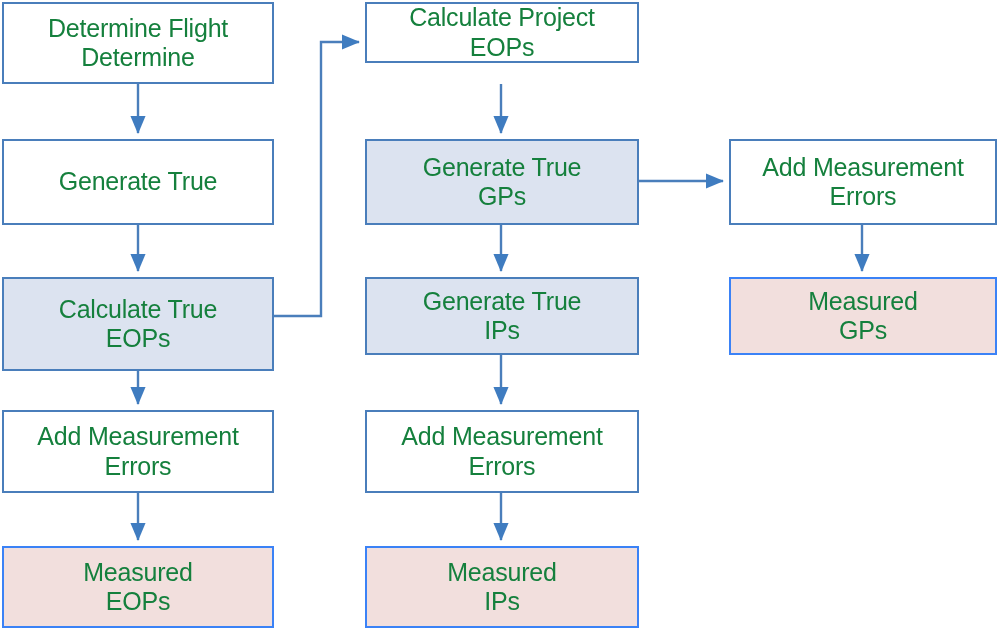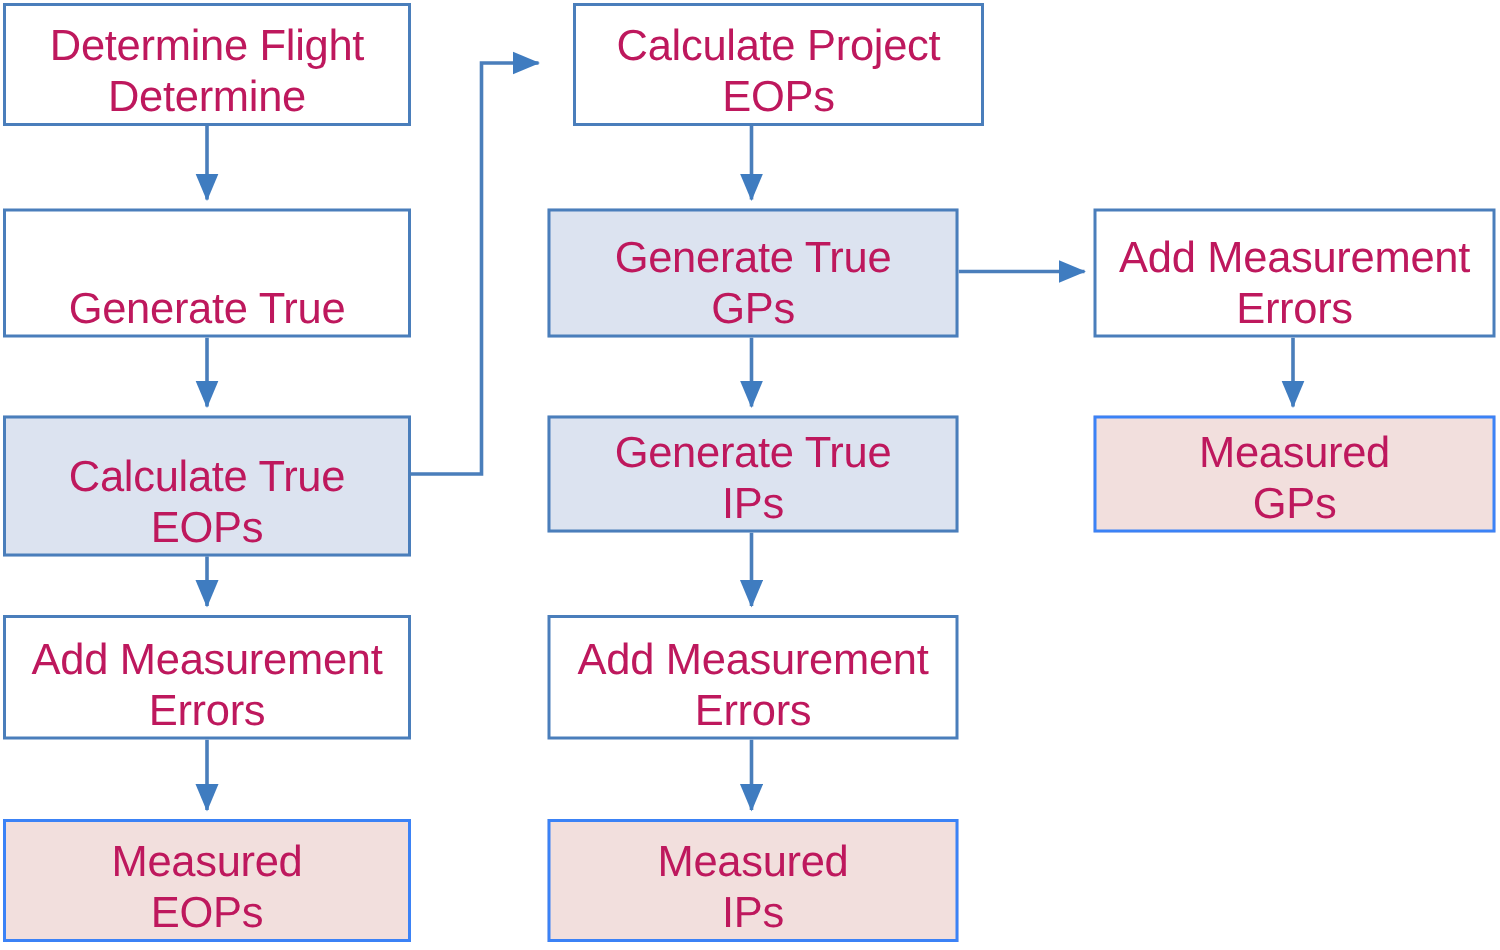--- a/index.html
+++ b/index.html
@@ -14,26 +14,26 @@
     position: relative;
     width: 1000px;
     height: 633px;
     background: #ffffff;
     overflow: hidden;
   }
   .node {
     position: absolute;
     box-sizing: border-box;
     display: flex;
-    align-items: flex-end;
+    align-items: center;
     justify-content: center;
     text-align: center;
-    font-size: 29px;
+    font-size: 25px;
     line-height: 1.18;
-    color: #be185d;
+    color: #15803d;
     letter-spacing: -0.2px;
     padding: 0 6px;
   }
   .node .lbl {
     display: block;
     width: 100%;
   }
   .node.plain {
     background: #ffffff;
     border: 2px solid #4a7ebb;
@@ -84,21 +84,21 @@
       <line x1="639" y1="181" x2="723" y2="181"></line>
 
       <polyline points="274,316 321,316 321,42 359,42"></polyline>
     </g>
   </svg>
 
   <div class="node plain" style="left:2px; top:2px; width:272px; height:82px;">
     <span class="lbl"><span>Determine Flight</span><br><span>Determine</span></span>
   </div>
 
-  <div class="node plain" style="left:382px; top:2px; width:274px; height:82px;">
+  <div class="node plain" style="left:365px; top:2px; width:274px; height:61px;">
     <span class="lbl"><span>Calculate Project</span><br><span>EOPs</span></span>
   </div>
 
   <div class="node plain" style="left:2px; top:139px; width:272px; height:86px;">
     <span class="lbl"><span>Generate True</span><br></span>
   </div>
 
   <div class="node blue" style="left:365px; top:139px; width:274px; height:86px;">
     <span class="lbl"><span>Generate True</span><br><span>GPs</span></span>
   </div>

